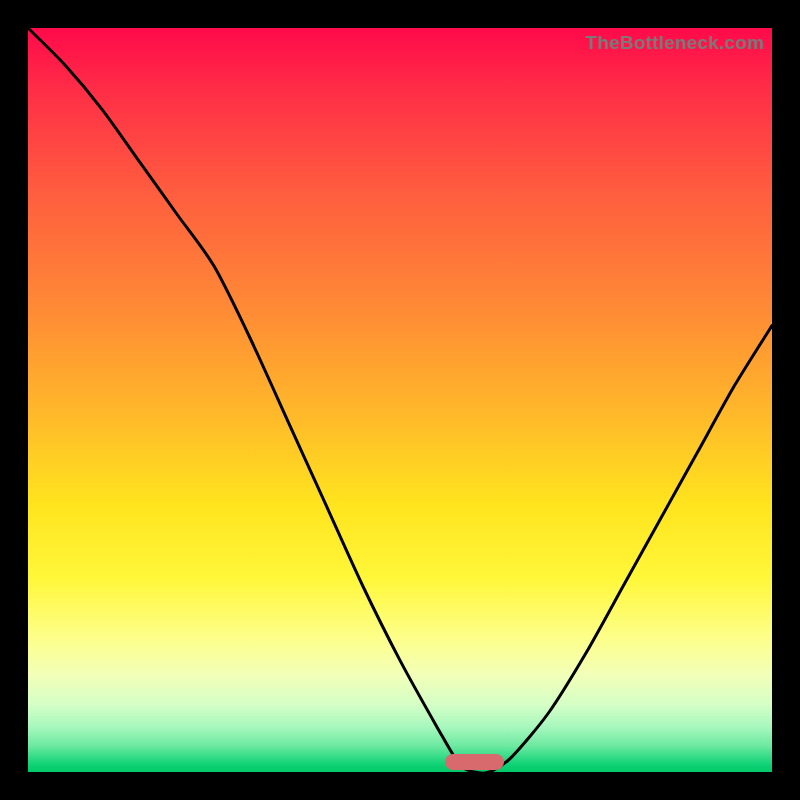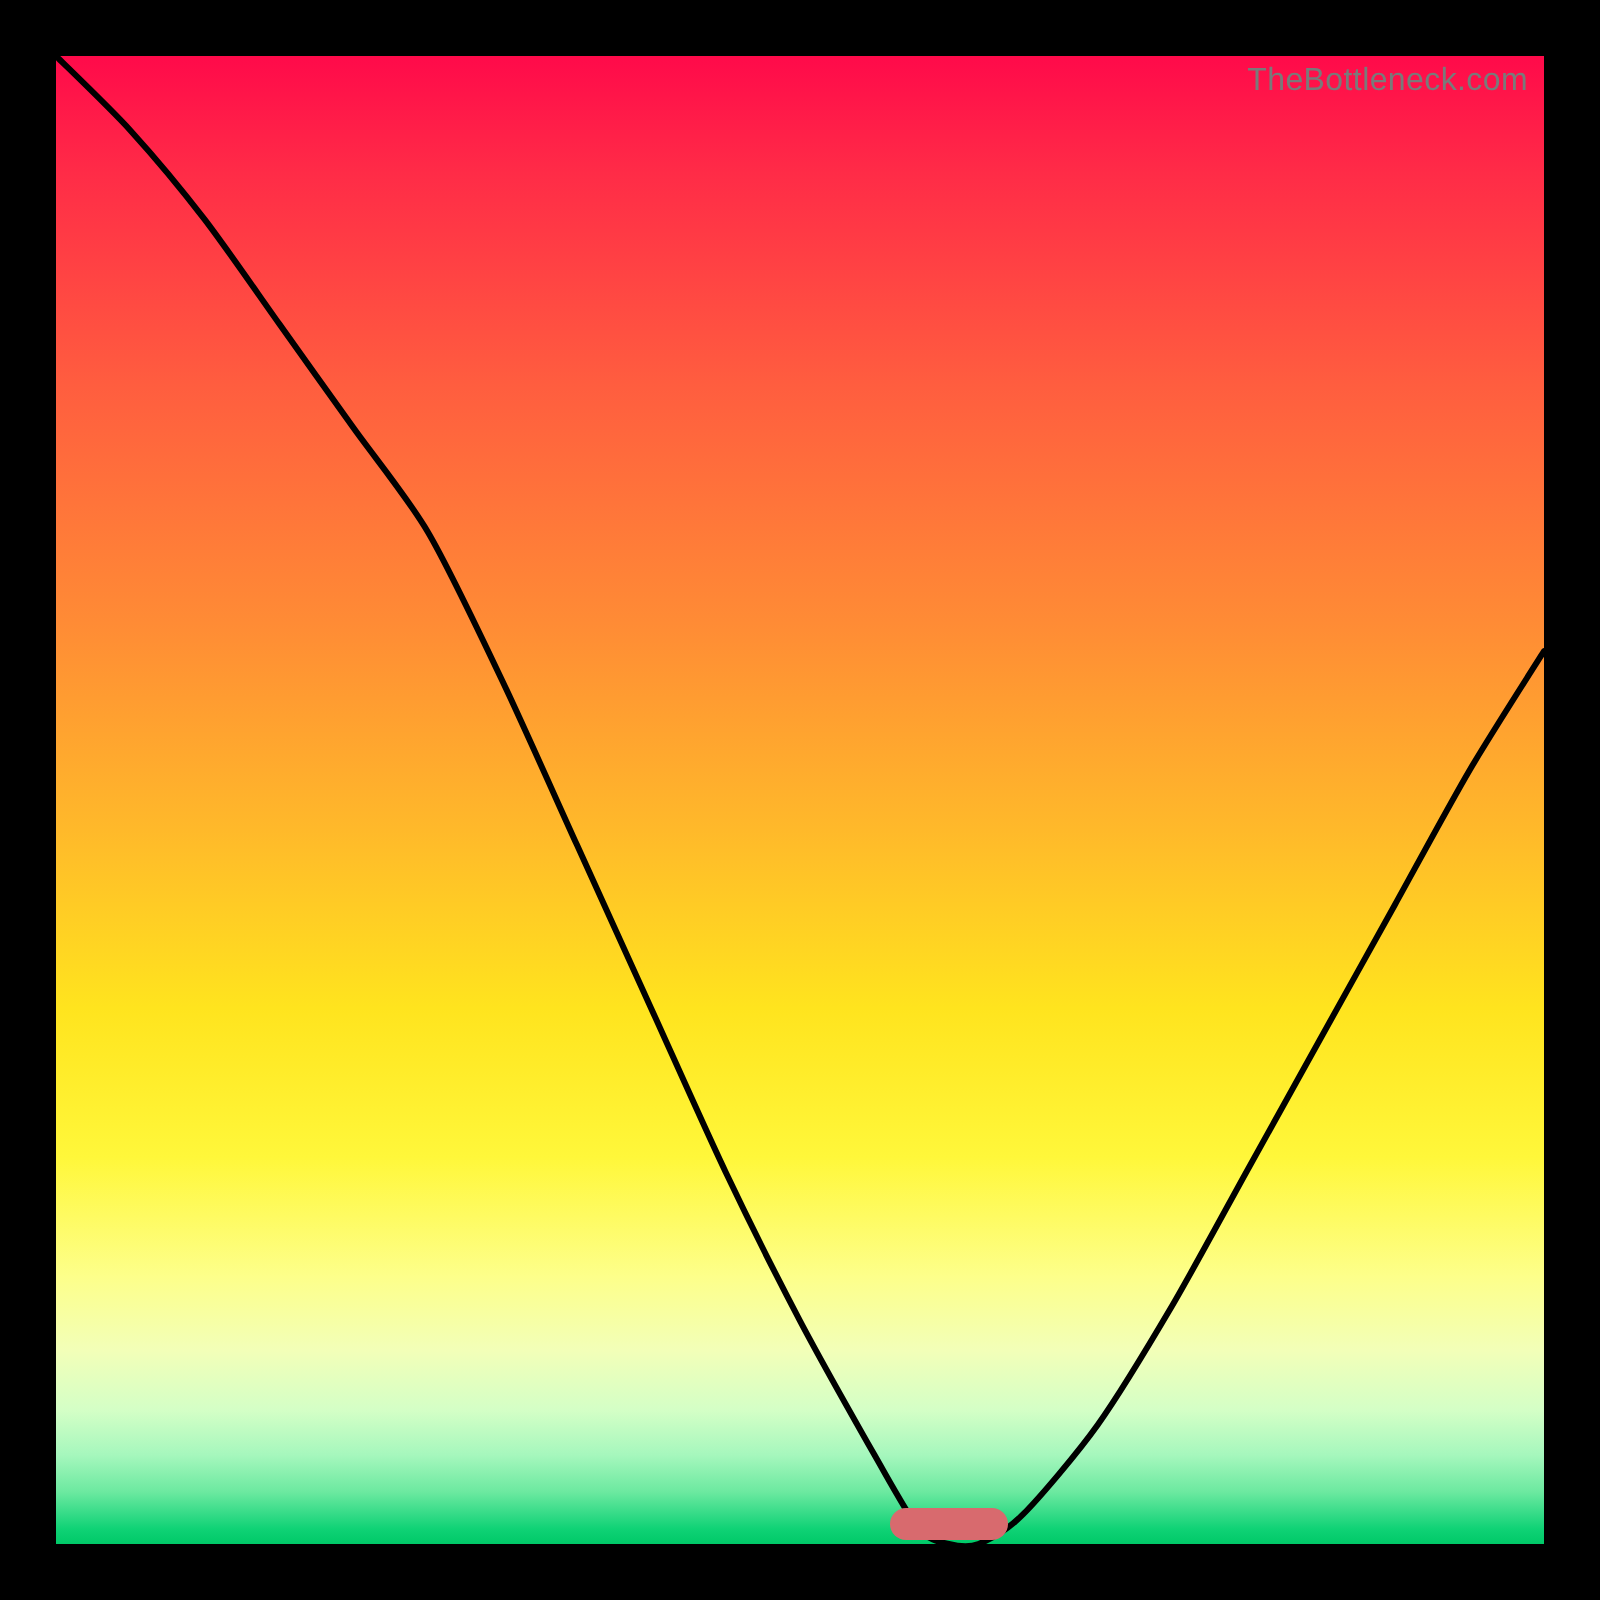--- a/index.html
+++ b/index.html
@@ -41,22 +41,22 @@
       #34db87 98%,
       #0fd275 99%,
       #00c968 100%
     );
   }
   .watermark {
     position: absolute;
     top: 4px;
     right: 8px;
     color: #7a7a7a;
-    font-size: 16px;
-    font-weight: 400;
+    font-size: 19px;
+    font-weight: 700;
     letter-spacing: 0.2px;
     user-select: none;
   }
   svg.curve {
     position: absolute;
     left: 0;
     top: 0;
     width: 744px;
     height: 744px;
   }

